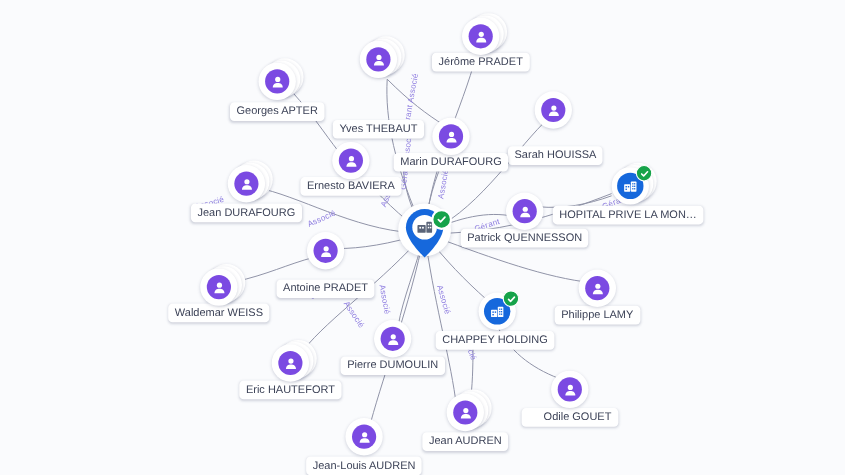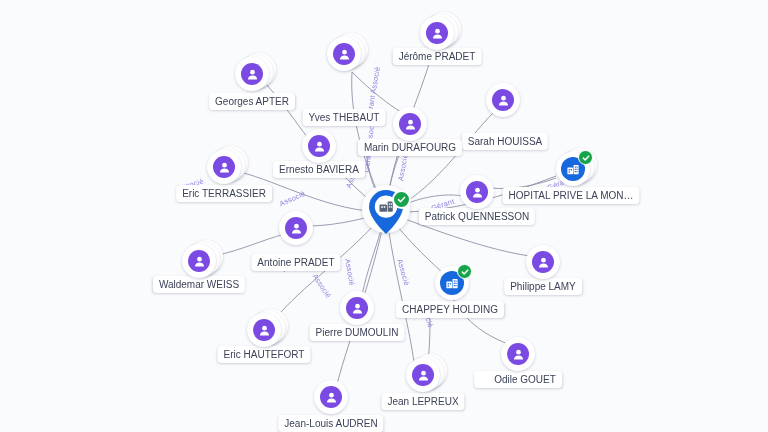--- a/index.html
+++ b/index.html
@@ -221,21 +221,21 @@
           <div class="card main">
             <div class="pbadge">
               <svg width="13" height="13" viewBox="0 0 16 16">
   <circle cx="8" cy="5.2" r="2.9" fill="#ffffff"></circle>
   <path d="M2.4 14.2 C2.4 10.6 5 9.1 8 9.1 C11 9.1 13.6 10.6 13.6 14.2 Z" fill="#ffffff"></path>
 </svg>
             </div>
           </div>
         </div>
       </div>
-      <div class="lbl" style="left: 224px; top: 185px;">Eric TERRASSIER</div>
+      <div class="lbl" style="left: 224px; top: 185px;">Jean DURAFOURG</div>
       <div class="node z10" style="left: 573px; top: 169px;">
         <div class="avatar-wrap">
           <div class="card s1"></div>
           <div class="card s2"></div>
           <div class="card main">
             <div class="cobadge">
               <svg width="14" height="14" viewBox="0 0 16 16">
   <rect x="1.6" y="6.4" width="6.4" height="7.6" rx="0.7" fill="#ffffff"></rect>
   <rect x="8.6" y="3.4" width="5.8" height="10.6" rx="0.7" fill="#ffffff"></rect>
   <g fill="#1668dc">
@@ -391,21 +391,21 @@
           <div class="card main">
             <div class="pbadge">
               <svg width="13" height="13" viewBox="0 0 16 16">
   <circle cx="8" cy="5.2" r="2.9" fill="#ffffff"></circle>
   <path d="M2.4 14.2 C2.4 10.6 5 9.1 8 9.1 C11 9.1 13.6 10.6 13.6 14.2 Z" fill="#ffffff"></path>
 </svg>
             </div>
           </div>
         </div>
       </div>
-      <div class="lbl" style="left: 423px; top: 393px;">Jean LEPREUX</div>
+      <div class="lbl" style="left: 423px; top: 393px;">Jean AUDREN</div>
       <div class="node z10" style="left: 331px; top: 397px;">
         <div class="avatar-wrap">
           <div class="card main">
             <div class="pbadge">
               <svg width="13" height="13" viewBox="0 0 16 16">
   <circle cx="8" cy="5.2" r="2.9" fill="#ffffff"></circle>
   <path d="M2.4 14.2 C2.4 10.6 5 9.1 8 9.1 C11 9.1 13.6 10.6 13.6 14.2 Z" fill="#ffffff"></path>
 </svg>
             </div>
           </div>

